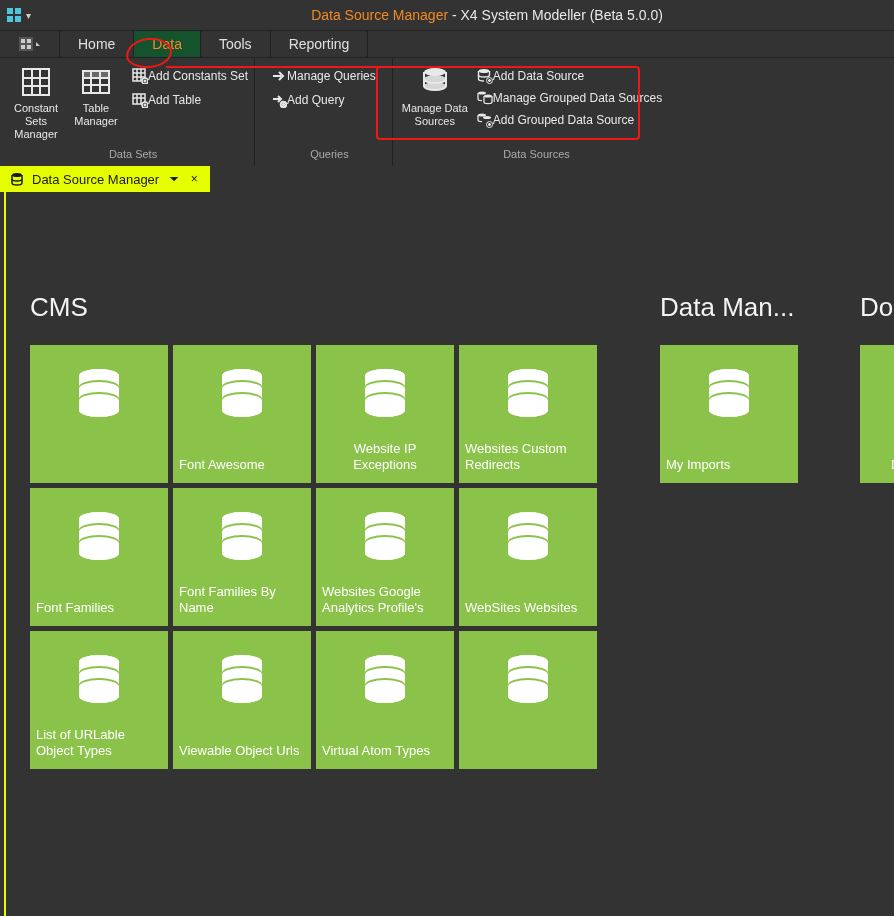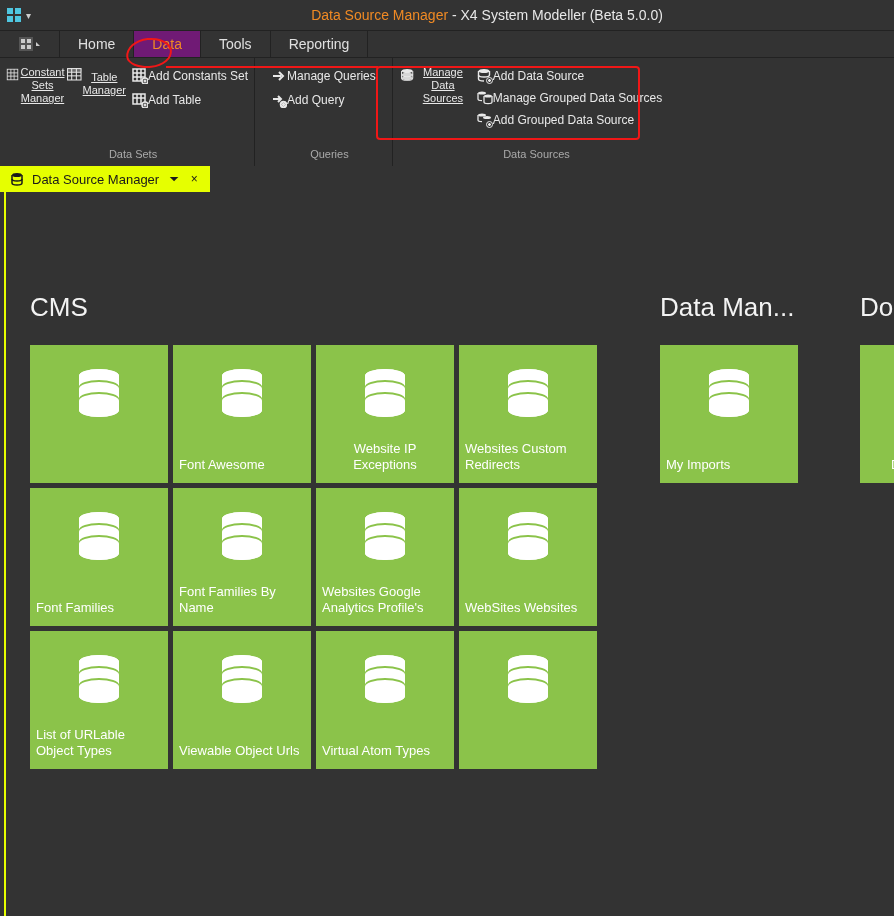--- a/index.html
+++ b/index.html
@@ -67,21 +67,21 @@
     display: flex;
     align-items: center;
     justify-content: center;
     font-size: 14px;
     color: #e0e0e0;
     border-right: 1px solid #222;
     position: relative;
   }
   .menutabs .tab.active {
     color: #f08a24;
-    background: #701a75;
+    background: #14532d;
   }
 
   
   .ribbon {
     height: 108px;
     background: #333333;
     display: flex;
     align-items: stretch;
   }
   .ribgroup {
@@ -98,24 +98,23 @@
   .ribgroup .label {
     height: 18px;
     font-size: 11px;
     color: #aaa;
     text-align: center;
     margin-left: 12px;
   }
   .bigbtn {
     width: 60px;
     display: flex;
-    flex-direction: row;
+    flex-direction: column;
     align-items: center;
     padding-top: 4px;
-    text-decoration: underline;
   }
   .bigbtn .icon32 {
     width: 32px; height: 32px;
     color: #e8e8e8;
     margin-bottom: 4px;
   }
   .bigbtn .lbl {
     font-size: 11px;
     color: #e8e8e8;
     text-align: center;

